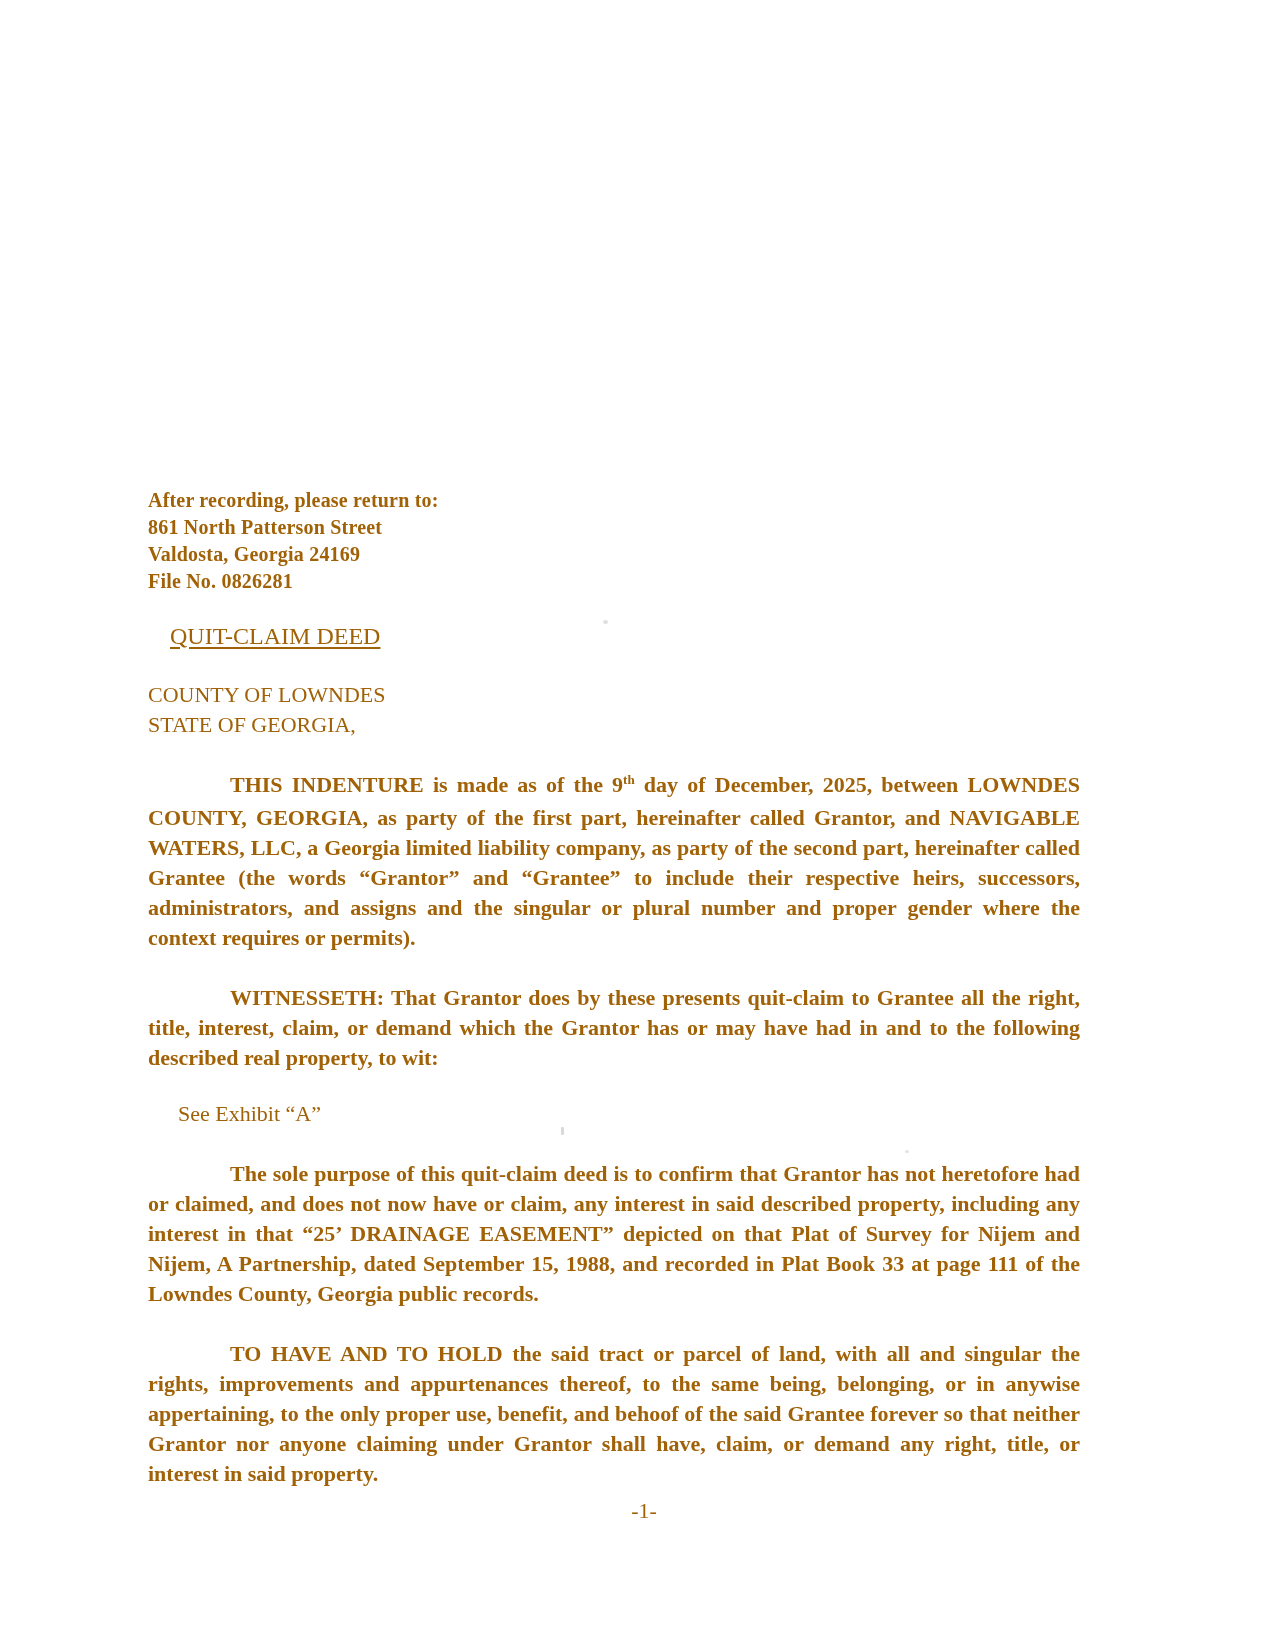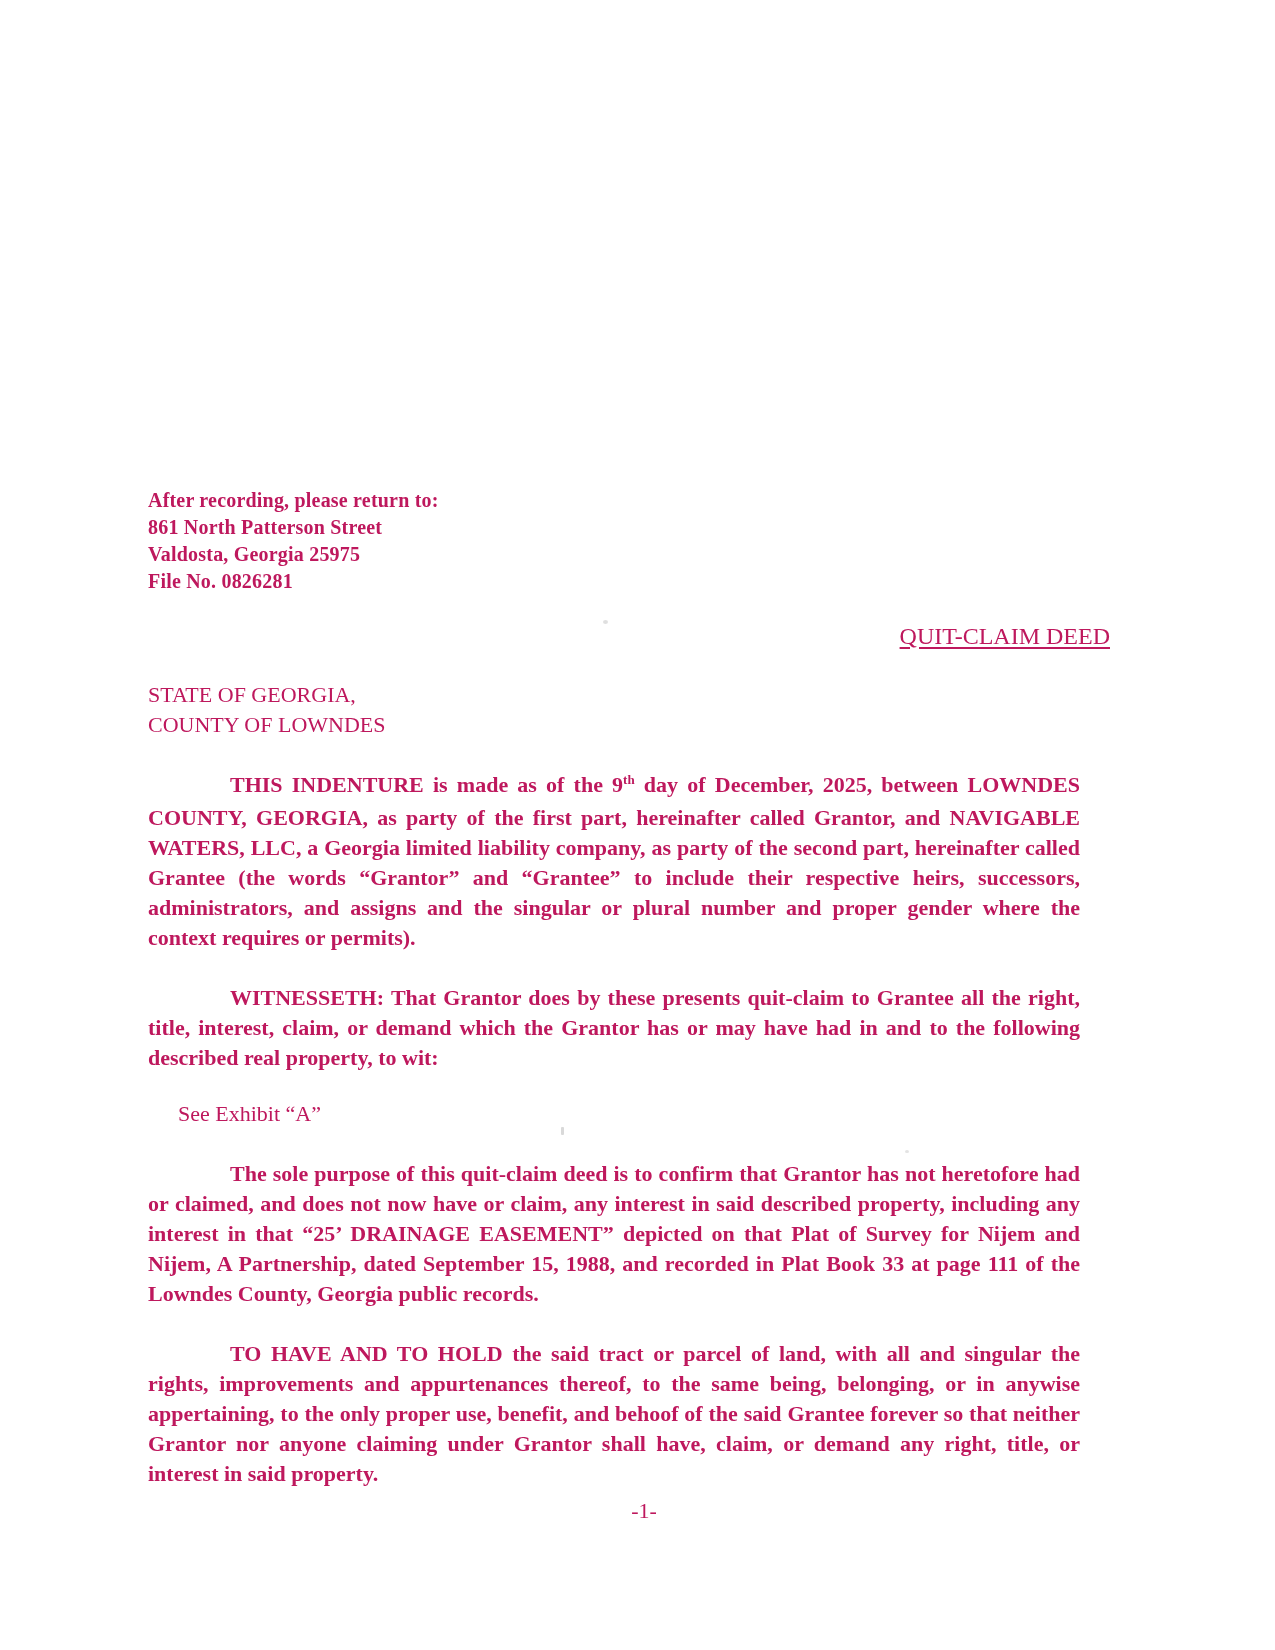--- a/index.html
+++ b/index.html
@@ -6,42 +6,42 @@
     margin: 0;
     padding: 0;
     background: #ffffff;
   }
   .page {
     position: relative;
     width: 1275px;
     height: 1650px;
     background: #ffffff;
     font-family: "Liberation Serif", serif;
-    color: #be185d;
+    color: #a16207;
     overflow: hidden;
   }
   .content {
     position: absolute;
     left: 148px;
     top: 487px;
     width: 932px;
   }
   .return-block {
     font-weight: bold;
     font-size: 20px;
     line-height: 27px;
     letter-spacing: 0.2px;
   }
   .doc-title {
     margin: 28px 0 0 0;
-    text-align: right;
+    text-align: left;
     font-size: 24px;
     font-weight: normal;
     position: relative;
-    left: 30px;
+    left: 22px;
   }
   .doc-title .underlined {
     text-decoration: underline;
     text-underline-offset: 3px;
   }
   .state-county {
     margin-top: 30px;
     font-size: 22px;
     line-height: 30px;
   }
@@ -96,29 +96,29 @@
 
   <div class="speck speck-1"></div>
   <div class="speck speck-2"></div>
   <div class="speck speck-3"></div>
 
   <div class="content">
 
     <div class="return-block">
       <div>After recording, please return to:</div>
       <div>861 North Patterson Street</div>
-      <div>Valdosta, Georgia 25975</div>
+      <div>Valdosta, Georgia 24169</div>
       <div>File No. 0826281</div>
     </div>
 
     <h1 class="doc-title"><span class="underlined">QUIT-CLAIM DEED</span></h1>
 
     <div class="state-county">
+      <div>COUNTY OF LOWNDES</div>
       <div>STATE OF GEORGIA,</div>
-      <div>COUNTY OF LOWNDES</div>
     </div>
 
     <p class="body-para"><span>THIS INDENTURE is made as of the 9</span><sup class="ordinal">th</sup><span> day of December, 2025, between </span><b>LOWNDES COUNTY, GEORGIA,</b><span> as party of the first part, hereinafter called Grantor, and </span><b>NAVIGABLE WATERS, LLC,</b><span> a Georgia limited liability company, as party of the second part, hereinafter called Grantee (the words “Grantor” and “Grantee” to include their respective heirs, successors, administrators, and assigns and the singular or plural number and proper gender where the context requires or permits).</span></p>
 
     <p class="body-para">WITNESSETH: That Grantor does by these presents quit-claim to Grantee all the right, title, interest, claim, or demand which the Grantor has or may have had in and to the following described real property, to wit:</p>
 
     <p class="exhibit-line">See Exhibit “A”</p>
 
     <p class="body-para bold">The sole purpose of this quit-claim deed is to confirm that Grantor has not heretofore had or claimed, and does not now have or claim, any interest in said described property, including any interest in that “25’ DRAINAGE EASEMENT” depicted on that Plat of Survey for Nijem and Nijem, A Partnership, dated September 15, 1988, and recorded in Plat Book 33 at page 111 of the Lowndes County, Georgia public records.</p>
 

